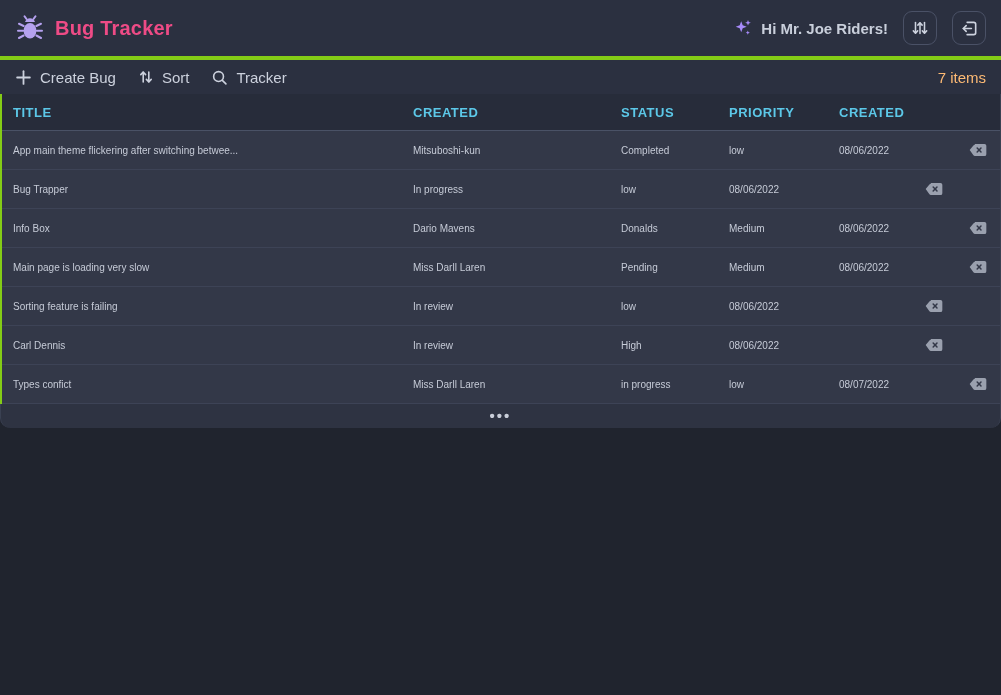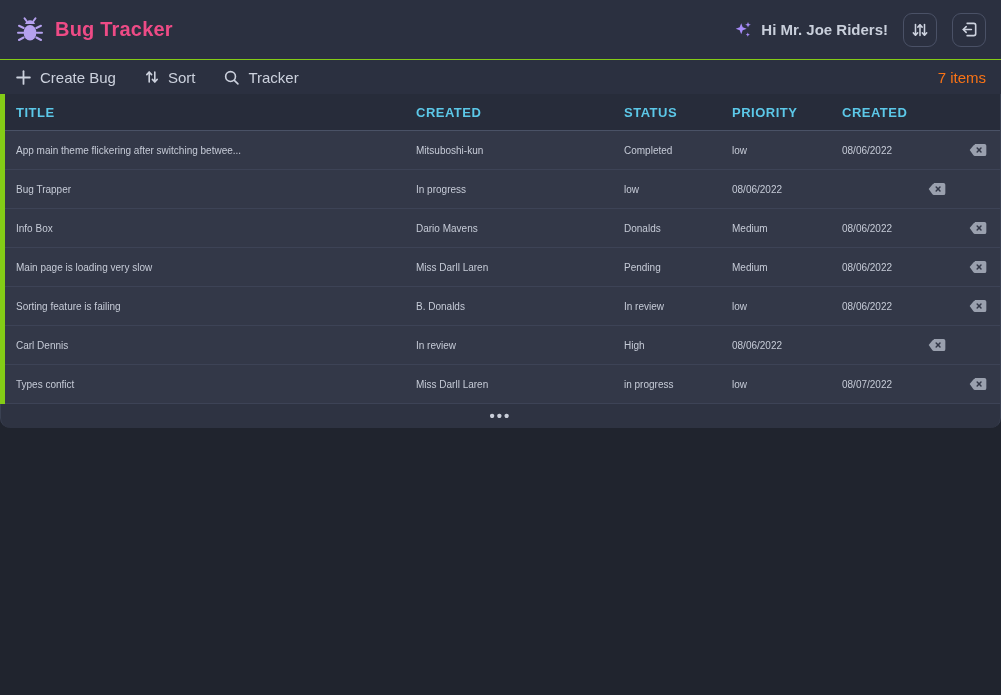--- a/index.html
+++ b/index.html
@@ -10,42 +10,42 @@
     font-family: "Liberation Sans", sans-serif;
     overflow: hidden;
     -webkit-font-smoothing: antialiased;
   }
   button { background: none; border: none; padding: 0; margin: 0; font: inherit; color: inherit; cursor: pointer; }
 
   
   .topbar {
     height: 60px; background: #2b3040;
     display: flex; align-items: center; justify-content: space-between;
-    padding: 0 15px; border-bottom: 1px solid #84cc16;
+    padding: 0 15px; border-bottom: 4px solid #84cc16;
   }
   .brand { display: flex; align-items: center; gap: 10px; }
   .app-title { color: #ee4b86; font-size: 20px; font-weight: bold; letter-spacing: .2px; }
   .user-area { display: flex; align-items: center; gap: 15px; }
   .greeting { display: flex; align-items: center; gap: 8px; color: #c9cfdb; font-size: 15px; font-weight: 600; }
   .icon-btn {
     width: 34px; height: 34px; border: 1px solid #4a5166; border-radius: 9px;
     display: flex; align-items: center; justify-content: center; color: #ced3df;
   }
   .icon-btn + .icon-btn { margin-left: 0; }
 
   
   .toolbar {
     height: 34px; background: #2b3040;
-    display: flex; align-items: center; gap: 28px; padding: 0 15px;
+    display: flex; align-items: center; gap: 22px; padding: 0 15px;
   }
   .tool-btn { display: flex; align-items: center; gap: 8px; color: #ccd1dd; font-size: 15px; font-weight: 500; }
-  .items-count { margin-left: auto; color: #f97316; font-size: 15px; }
+  .items-count { margin-left: auto; color: #fdba74; font-size: 15px; }
 
   
-  .table-wrap { border-left: 5px solid #84cc16; border-right: 1px solid #3a4152; }
+  .table-wrap { border-left: 2px solid #84cc16; border-right: 1px solid #3a4152; }
   .grid-cols {
     display: grid;
     grid-template-columns: 400px 208px 108px 110px 117px 1fr;
     align-items: center;
     padding-left: 11px;
   }
   .thead {
     height: 37px; background: #272c3a;
     border-bottom: 1px solid #4a5266;
   }
@@ -248,21 +248,20 @@
               <line x1="11" y1="6.6" x2="15.6" y2="11.4"></line>
               <line x1="15.6" y1="6.6" x2="11" y2="11.4"></line>
             </g>
           </svg>
         </button>
       </div>
   </div>
 
   <div class="trow grid-cols">
     <div class="td title">Sorting feature is failing</div>
-    <div class="td">B. Donalds</div>
     <div class="td">In review</div>
     <div class="td">low</div>
     <div class="td">08/06/2022</div>
     <div class="delete-cell">
         <button class="delete-btn">
           <svg width="20" height="16" viewBox="0 0 24 18">
             <path fill="#9aa0ae" d="M8.2 1.8h11.6a2.2 2.2 0 0 1 2.2 2.2v10a2.2 2.2 0 0 1-2.2 2.2H8.2c-.66 0-1.28-.3-1.7-.8L2 9l4.5-5.4c.42-.5 1.04-.8 1.7-.8z"></path>
             <g stroke="#333848" stroke-width="1.8" stroke-linecap="round">
               <line x1="11" y1="6.6" x2="15.6" y2="11.4"></line>
               <line x1="15.6" y1="6.6" x2="11" y2="11.4"></line>

